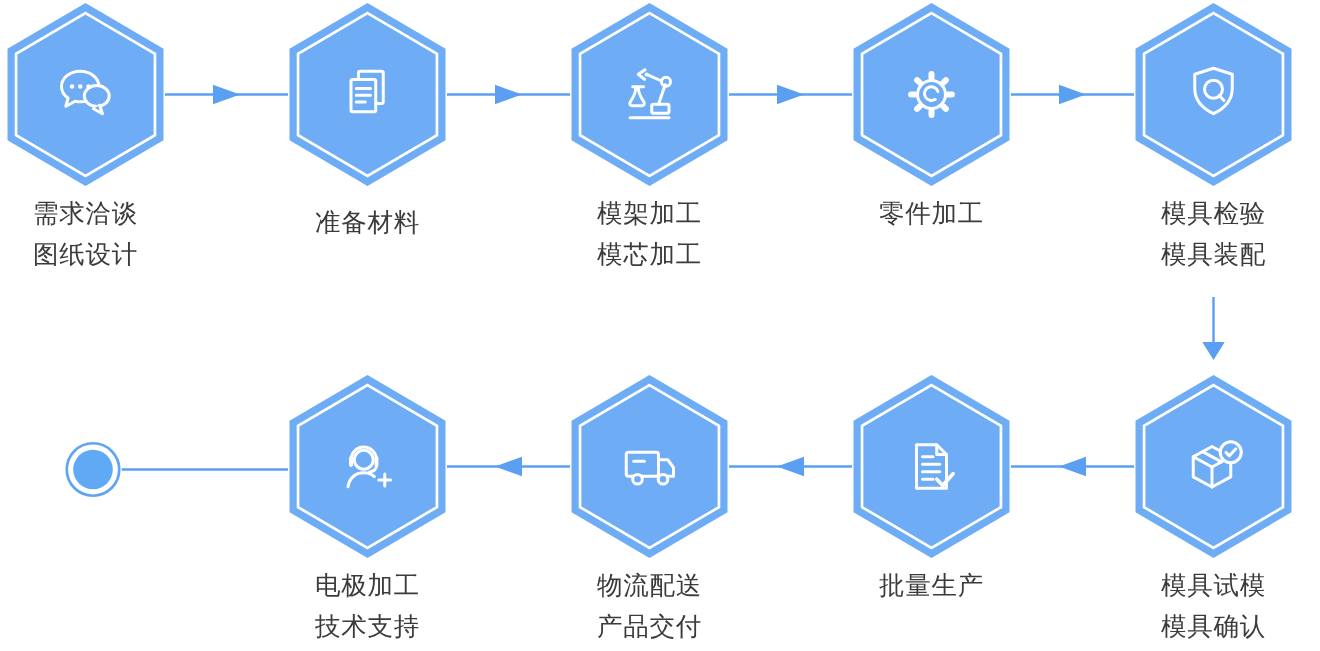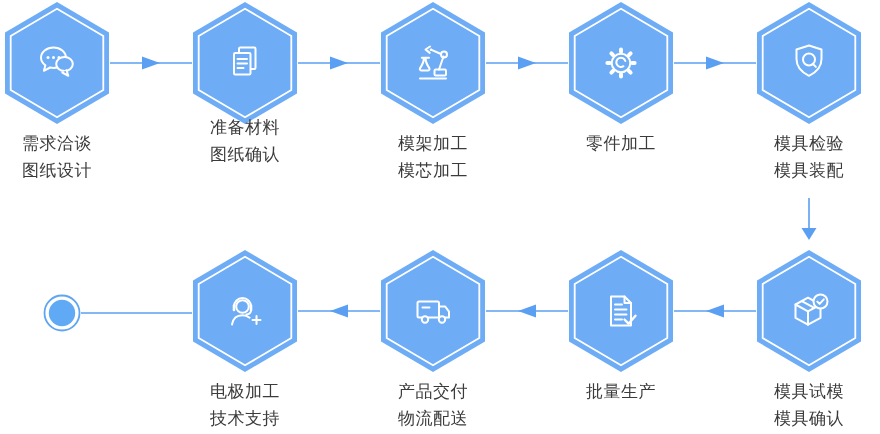--- a/index.html
+++ b/index.html
@@ -191,23 +191,22 @@
   </svg>
 
   <svg class="conn" style="left:81px;top:311px" width="111" height="4">
     <line x1="0" y1="2" x2="111" y2="2" stroke="#5B9FF2" stroke-width="1.6"></line>
   </svg>
 
   <div class="label" style="left:-18px;top:130px">
     <div>需求洽谈</div>
     <div>图纸设计</div>
   </div>
-  <div class="label" style="left:170px;top:114px">
+  <div class="label" style="left:170px;top:136px">
     <div>准备材料</div>
-    <div>图纸确认</div>
   </div>
   <div class="label" style="left:358px;top:130px">
     <div>模架加工</div>
     <div>模芯加工</div>
   </div>
   <div class="label" style="left:546px;top:130px">
     <div>零件加工</div>
   </div>
   <div class="label" style="left:734px;top:130px">
     <div>模具检验</div>
@@ -215,21 +214,21 @@
   </div>
 
   <div class="label" style="left:734px;top:378px">
     <div>模具试模</div>
     <div>模具确认</div>
   </div>
   <div class="label" style="left:546px;top:378px">
     <div>批量生产</div>
   </div>
   <div class="label" style="left:358px;top:378px">
+    <div>物流配送</div>
     <div>产品交付</div>
-    <div>物流配送</div>
   </div>
   <div class="label" style="left:170px;top:378px">
     <div>电极加工</div>
     <div>技术支持</div>
   </div>
 
 </div>
 
 </body></html>

